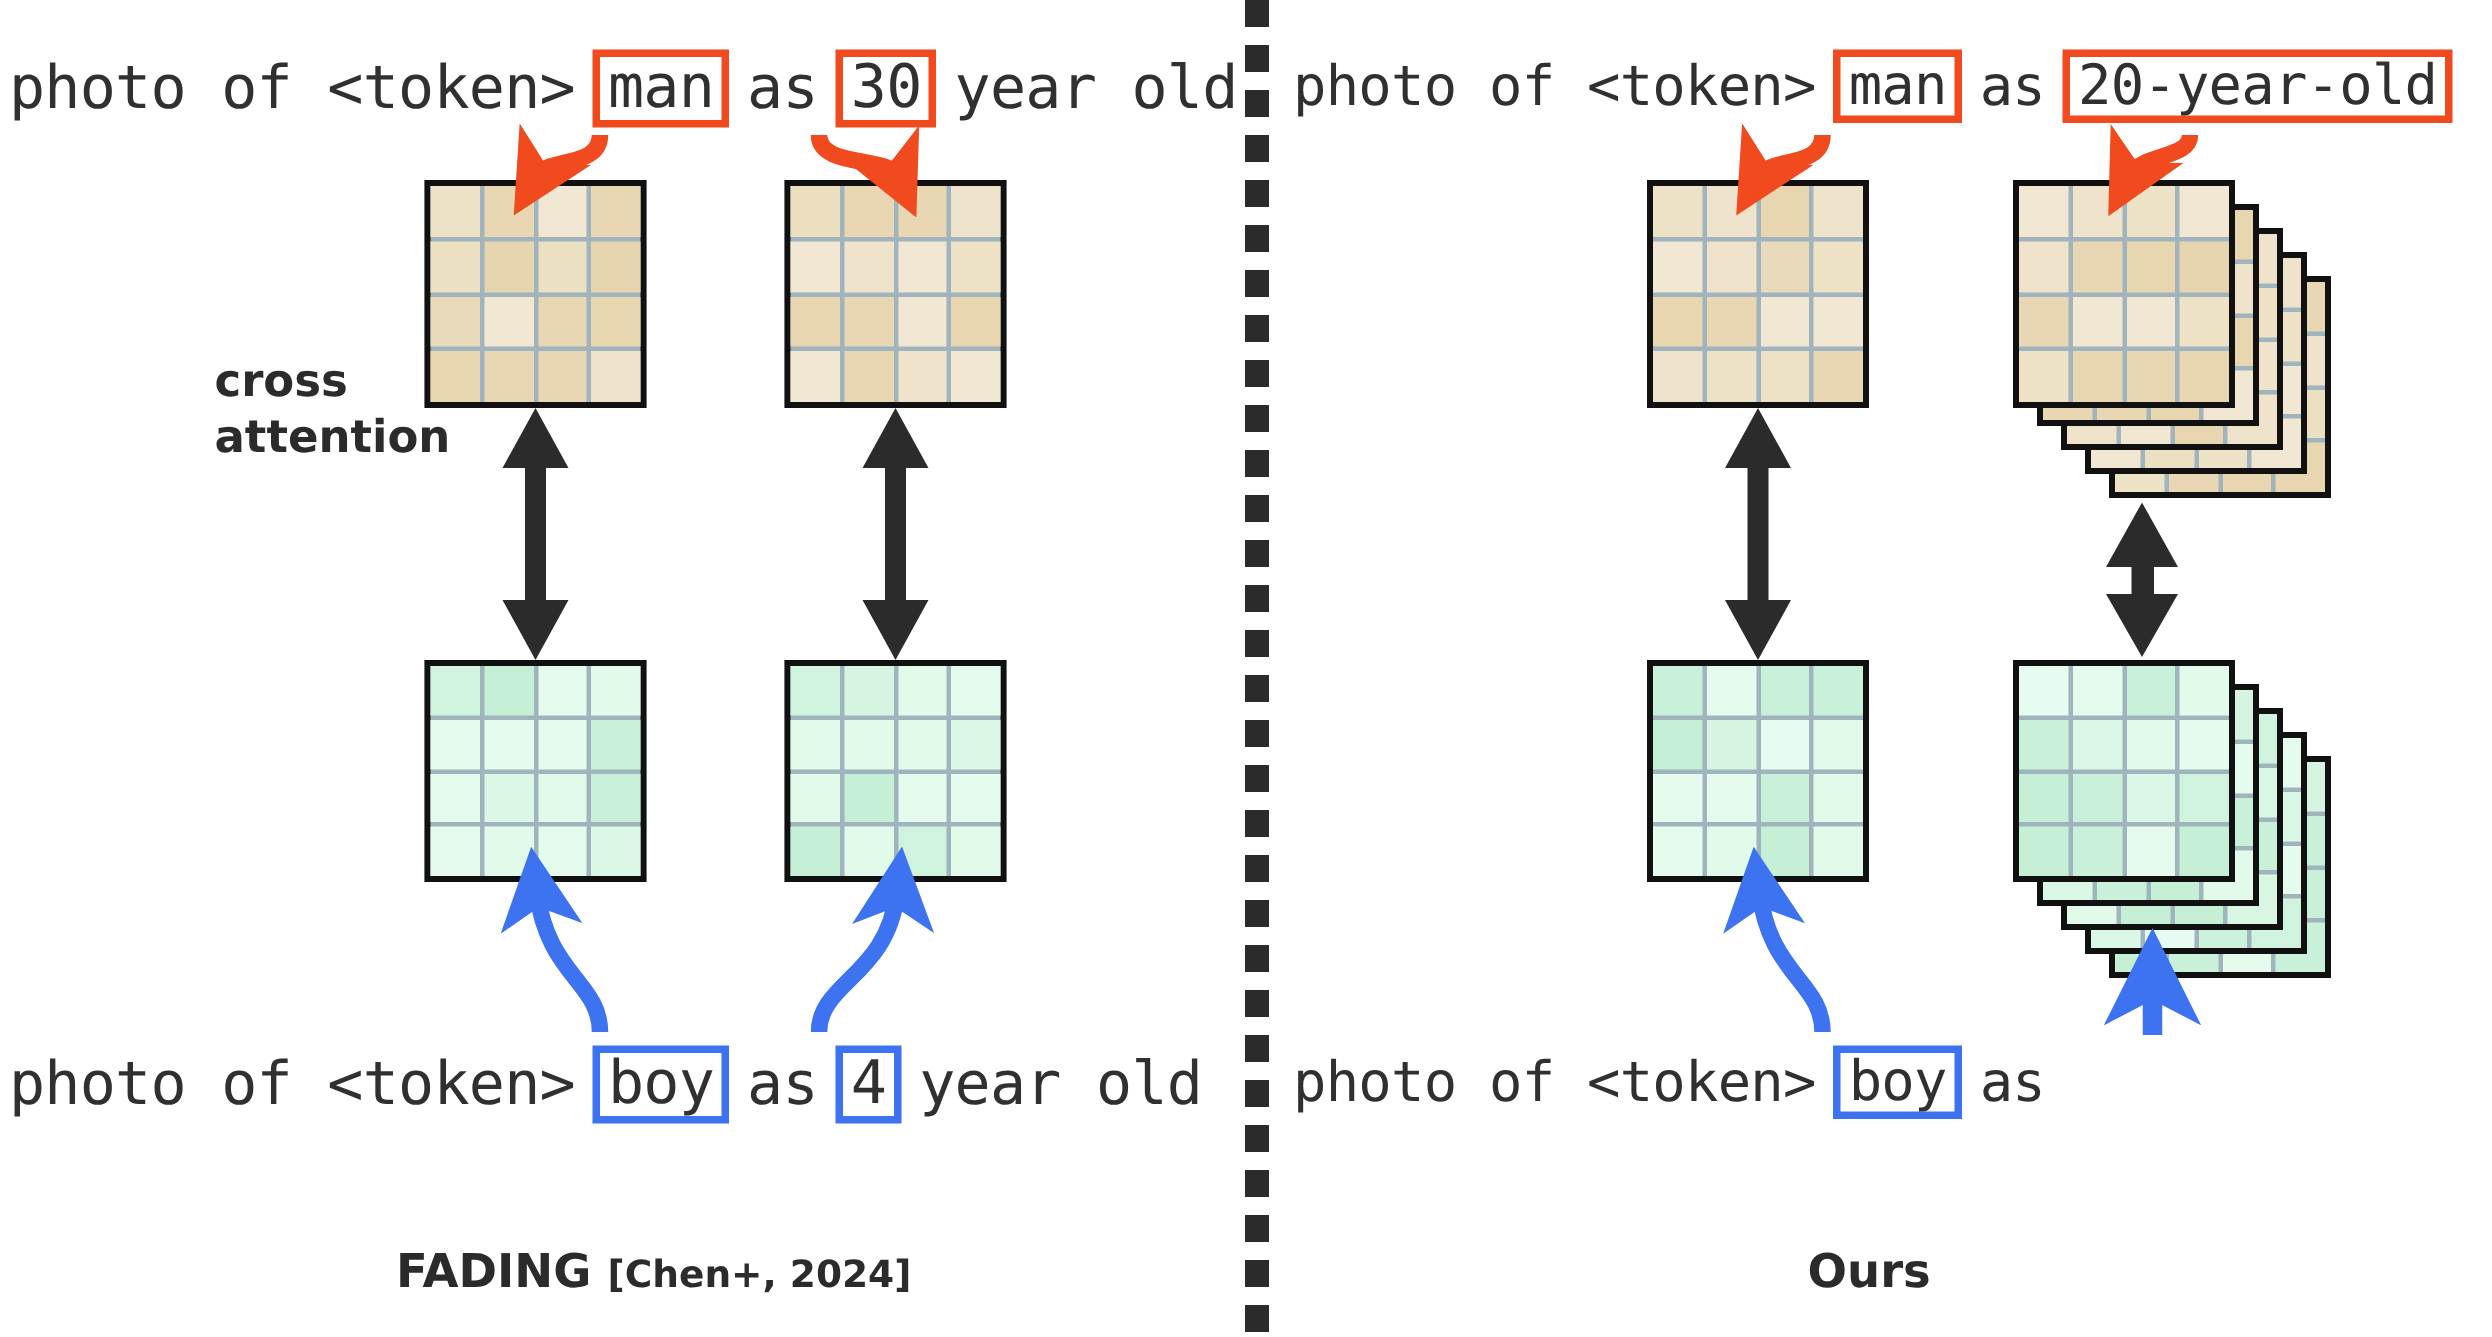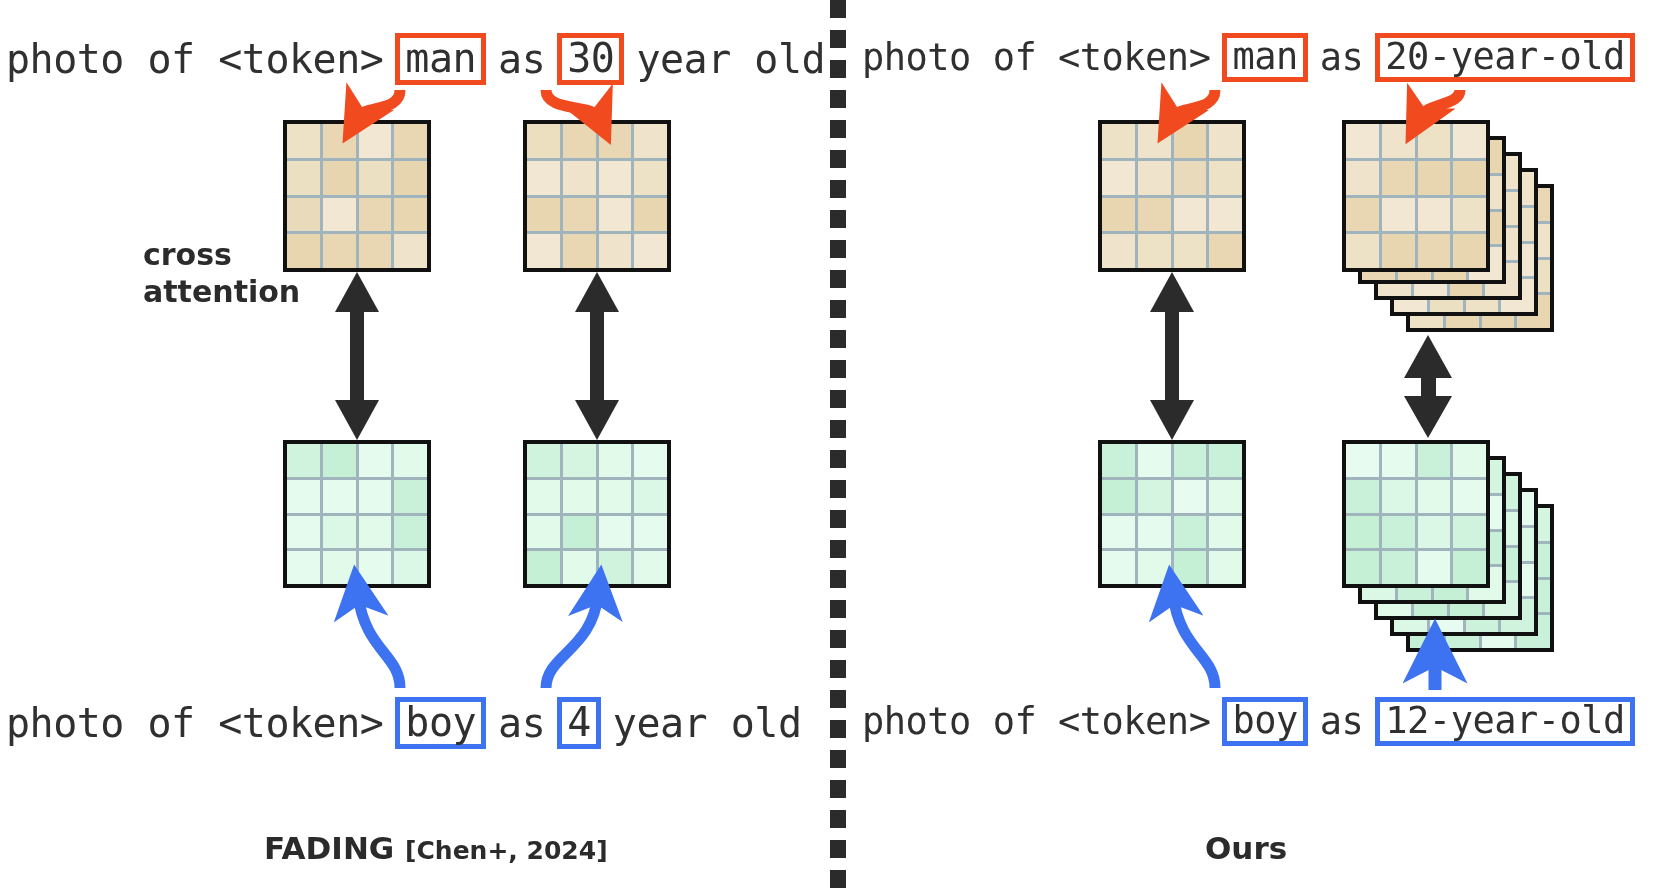--- a/index.html
+++ b/index.html
@@ -77,21 +77,20 @@
     <span class="tokbox">20-year-old</span>
   </div>
 
   <div class="prompt" style="left:862px;top:697px;font-size:37px;">
     <span class="w">photo of &lt;token&gt;</span>
     <span class="sp"></span>
     <span class="tokbox blue">boy</span>
     <span class="sp"></span>
     <span class="w">as</span>
     <span class="sp"></span>
-    <span class="tokbox blue">12-year-old</span>
   </div>
 
   <div class="lbl calabel" style="left:143px;top:237px;">
     <div>cross</div>
     <div>attention</div>
   </div>
 
   <div class="gridwrap" style="left:283px;top:120px;width:148px;height:152px;">
     <div class="grid gtan" style="left:0;top:0;width:148px;height:152px;">
         <i style="background: rgb(238, 226, 198);"></i>

